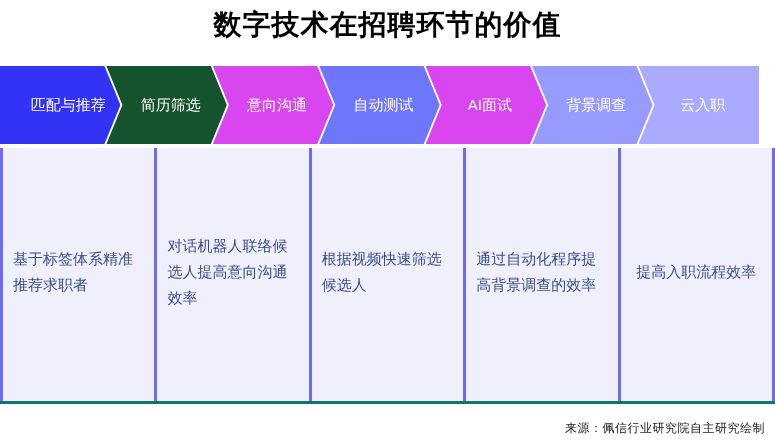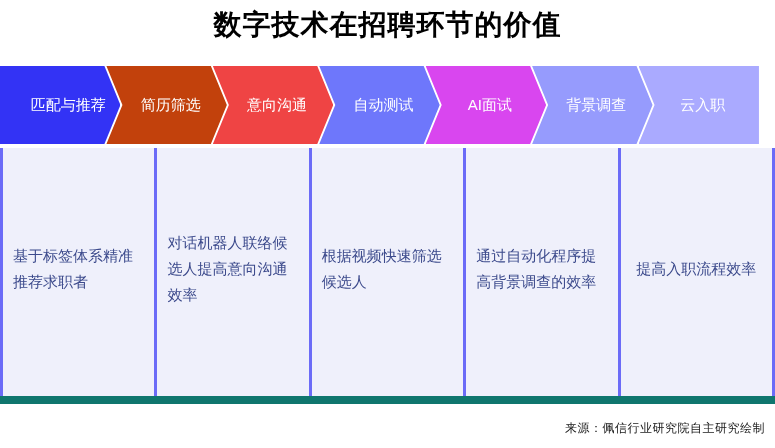--- a/index.html
+++ b/index.html
@@ -72,21 +72,21 @@
   }
 
   
   .body-row {
     position: absolute;
     top: 148px;
     left: 0;
     width: 775px;
     height: 256px;
     display: flex;
-    border-bottom: 8px solid #0f766e;
+    border-bottom: 3px solid #0f766e;
     box-sizing: border-box;
   }
   .panel {
     flex: 1 1 0;
     position: relative;
     background: #eff0fb;
     border-left: 3px solid #6b6bf7;
     box-sizing: border-box;
     display: flex;
     align-items: center;
@@ -116,24 +116,24 @@
 </style>
 </head>
 <body>
 
 <div class="title">数字技术在招聘环节的价值</div>
 
 <div class="chevron-row">
   <div class="chevron" style="background: rgb(51, 51, 245);">
     <span class="chevron-label">匹配与推荐</span>
   </div>
-  <div class="chevron" style="background: #c2410c;">
+  <div class="chevron" style="background: #14532d;">
     <span class="chevron-label">简历筛选</span>
   </div>
-  <div class="chevron" style="background: #ef4444;">
+  <div class="chevron" style="background: #d946ef;">
     <span class="chevron-label">意向沟通</span>
   </div>
   <div class="chevron" style="background: rgb(110, 119, 251);">
     <span class="chevron-label">自动测试</span>
   </div>
   <div class="chevron" style="background: #d946ef;">
     <span class="chevron-label">AI面试</span>
   </div>
   <div class="chevron" style="background: rgb(150, 155, 253);">
     <span class="chevron-label">背景调查</span>

